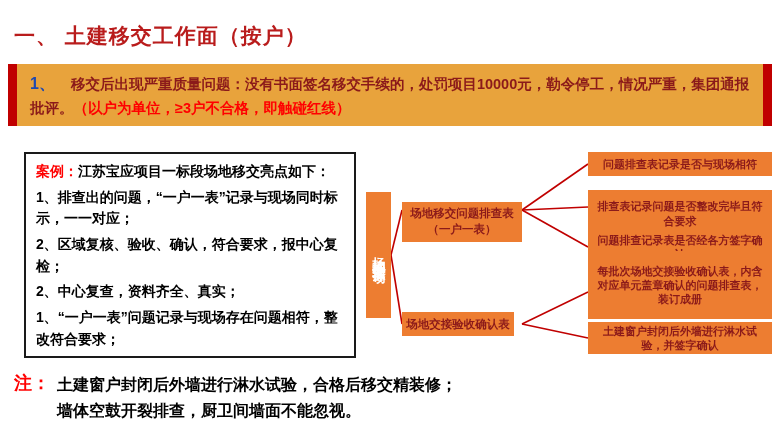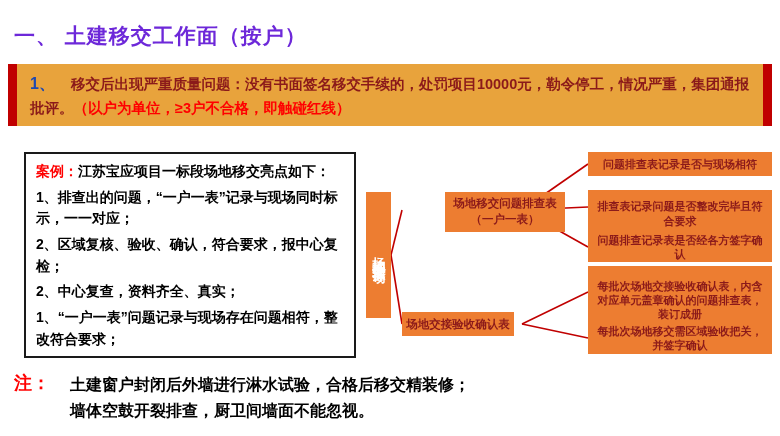--- a/index.html
+++ b/index.html
@@ -3,21 +3,21 @@
 <meta charset="utf-8">
 <style>
   html,body{margin:0;padding:0;}
   body{
     width:780px;height:436px;position:relative;overflow:hidden;
     background:#ffffff;
     font-family:"Liberation Sans","DejaVu Sans",sans-serif;
   }
   .title{
     position:absolute;left:14px;top:22px;
-    font-size:21px;font-weight:bold;color:#6d28d9;letter-spacing:1px;
+    font-size:21px;font-weight:bold;color:#b91c1c;letter-spacing:1px;
   }
   .banner{
     position:absolute;left:8px;top:64px;width:764px;height:62px;
     background:#E8A33C;box-sizing:border-box;
   }
   .banner-accent{position:absolute;top:0;width:9px;height:100%;background:#C00000;}
   .banner-accent.left{left:0;}
   .banner-accent.right{right:0;}
   .banner-text{
     position:absolute;left:22px;right:22px;top:7px;
@@ -38,34 +38,34 @@
   .flow-box{
     position:absolute;background:#ED7D31;box-sizing:border-box;
     display:flex;align-items:center;justify-content:center;text-align:center;
     color:#8B1A1A;font-weight:bold;
   }
   .flow-root{
     left:366px;top:192px;width:25px;height:126px;
     writing-mode:vertical-rl;letter-spacing:2px;
     color:#ffffff;font-size:13px;
   }
-  .flow-b1{left:402px;top:192px;width:120px;height:40px;font-size:11.5px;line-height:1.35;padding:2px;margin-left:43px;}
+  .flow-b1{left:402px;top:202px;width:120px;height:40px;font-size:11.5px;line-height:1.35;padding:2px;}
   .flow-b2{left:402px;top:312px;width:112px;height:24px;font-size:11.5px;}
   .flow-r{left:588px;width:184px;font-size:11px;line-height:1.3;padding:2px 6px;}
   .flow-r1{top:152px;height:24px;}
   .flow-r2{top:190px;height:47px;}
   .flow-r3{top:232px;height:30px;}
-  .flow-r4{top:266px;height:68px;}
+  .flow-r4{top:251px;height:68px;}
   .flow-r5{top:322px;height:32px;}
   .connectors{position:absolute;left:0;top:0;width:780px;height:436px;pointer-events:none;}
   .note{
     position:absolute;left:14px;top:370px;display:flex;align-items:flex-start;
   }
   .note-label{color:#FF0000;font-size:18px;font-weight:bold;line-height:1.5;}
-  .note-lines{font-size:16px;font-weight:bold;color:#000;line-height:1.65;margin-left:20px;padding-top:2px;}
+  .note-lines{font-size:16px;font-weight:bold;color:#000;line-height:1.65;margin-left:7px;padding-top:2px;}
 </style>
 </head>
 <body>
 
 <div class="title">一、 土建移交工作面（按户）</div>
 
 <div class="banner">
   <div class="banner-accent left"></div>
   <div class="banner-accent right"></div>
   <div class="banner-text">
@@ -95,21 +95,21 @@
 
 <div class="flow-box flow-root">场地移交专项行动</div>
 
 <div class="flow-box flow-b1">场地移交问题排查表（一户一表）</div>
 <div class="flow-box flow-b2">场地交接验收确认表</div>
 
 <div class="flow-box flow-r flow-r1">问题排查表记录是否与现场相符</div>
 <div class="flow-box flow-r flow-r2">排查表记录问题是否整改完毕且符合要求</div>
 <div class="flow-box flow-r flow-r3">问题排查记录表是否经各方签字确认</div>
 <div class="flow-box flow-r flow-r4">每批次场地交接验收确认表，内含对应单元盖章确认的问题排查表，装订成册</div>
-<div class="flow-box flow-r flow-r5">每批次场地移交需区域验收把关，并签字确认</div>
+<div class="flow-box flow-r flow-r5">土建窗户封闭后外墙进行淋水试验，并签字确认</div>
 
 <div class="note">
   <span class="note-label">注：</span>
   <div class="note-lines">
     <div>土建窗户封闭后外墙进行淋水试验，合格后移交精装修；</div>
     <div>墙体空鼓开裂排查，厨卫间墙面不能忽视。</div>
   </div>
 </div>
 
 </body></html>

